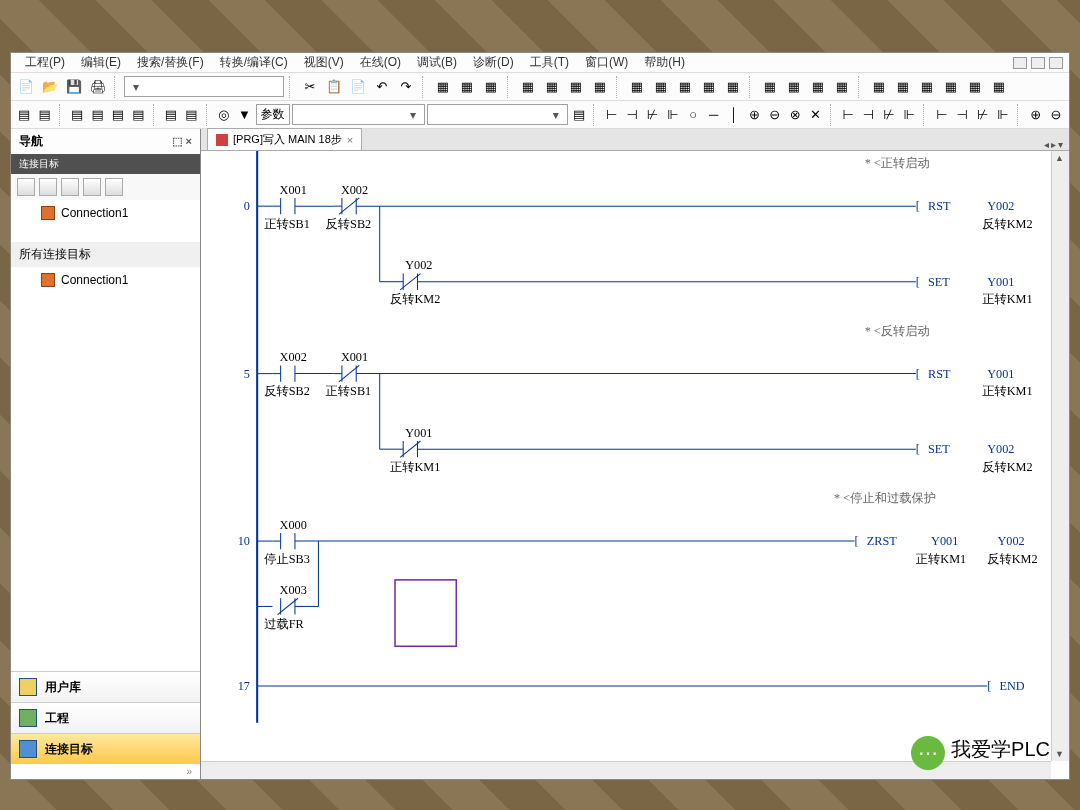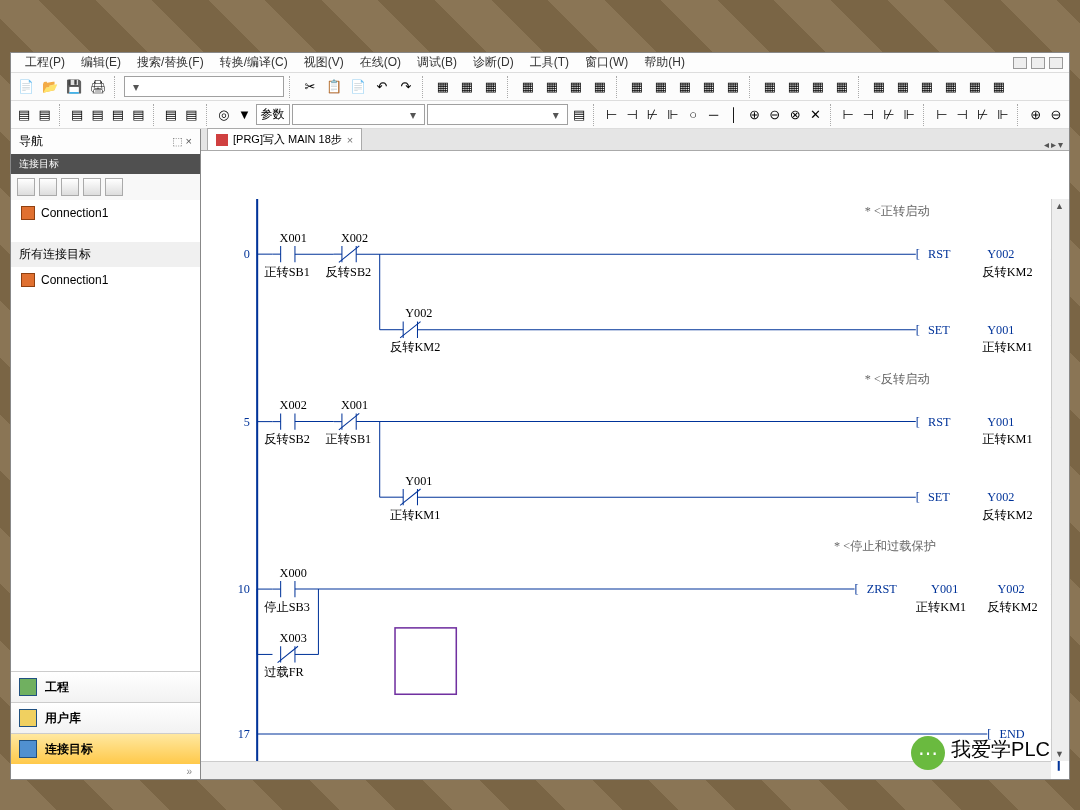--- a/index.html
+++ b/index.html
@@ -11,36 +11,36 @@
   .menubar .sp{margin-left:auto;display:flex;gap:4px;}
   .menubar .sp div{width:14px;height:12px;background:#eee;border:1px solid #999;}
   .toolbar{display:flex;align-items:center;height:28px;background:#fcfcfc;padding:0 4px;gap:2px;border-bottom:1px solid #ddd;}
   .tbtn{width:22px;height:22px;border:1px solid transparent;display:flex;align-items:center;justify-content:center;font-size:13px;}
   .tsep{width:5px;height:22px;border-left:1px dotted #aaa;margin:0 3px;}
   .tcombo{height:21px;border:1px solid #a0a0a0;background:#fff;font-size:12px;padding:0 4px;display:flex;align-items:center;}
   .tcombo.wide{width:160px;} .tcombo.xwide{width:170px;}
   .tdd{width:14px;text-align:center;color:#555;}
   .main{flex:1;display:flex;min-height:0;}
   .sidepanel{width:190px;background:#fff;border-right:1px solid #888;display:flex;flex-direction:column;}
-  .navhead{padding:4px 8px;background:#fdfdfd;font-size:12px;display:flex;align-items:center;justify-content:space-between;}
+  .navhead{padding:4px 8px;background:#fdfdfd;font-size:12px;display:flex;align-items:center;justify-content:space-between;font-weight:bold;}
   .navhead .cls{font-size:11px;color:#555;}
   .darkbar{background:#505050;color:#fff;font-size:10px;padding:3px 8px;}
   .toolrow{display:flex;gap:4px;padding:4px 6px;background:#f8f8f8;}
   .toolrow .tb{width:18px;height:18px;background:linear-gradient(#fff,#ddd);border:1px solid #aaa;}
   .grphead{background:#f0f0f0;padding:4px 8px;font-size:12px;}
   .grptree{padding:6px 10px;font-size:12px;height:42px;}
-  .grptree div{display:flex;align-items:center;gap:6px;}
+  .grptree div{display:flex;align-items:center;gap:6px;margin-left:20px;}
   .ticon{width:14px;height:14px;background:#e07030;border:1px solid #904010;}
   .navbtm{margin-top:auto;}
   .navtab{padding:6px 8px;display:flex;align-items:center;gap:8px;border-top:1px solid #ccc;background:linear-gradient(#fff,#f2f2f2);}
   .navtab.active{background:linear-gradient(#ffe8a0,#ffc94a);}
   .navtab .ic{width:18px;height:18px;background:#5090d0;border:1px solid #205080;}
   .navtab.g .ic{background:#70b060;} .navtab.y .ic{background:#f0d060;}
   .dots{text-align:right;padding:2px 8px;color:#888;font-size:10px;}
-  .editor{flex:1;display:flex;flex-direction:column;background:#fff;gap:48px;}
+  .editor{flex:1;display:flex;flex-direction:column;background:#fff;}
   .tabbar{height:22px;background:#e5e5e5;display:flex;align-items:flex-end;padding:0 6px;border-bottom:1px solid #aaa;position:relative;}
   .etab{background:#fff;border:1px solid #aaa;border-bottom:none;padding:3px 8px;font-size:11px;display:flex;align-items:center;gap:5px;max-width:200px;}
   .etab .ic{width:12px;height:12px;background:#d04040;}
   .etab .c{color:#777;cursor:pointer;}
   .tabnav{margin-left:auto;display:flex;gap:2px;font-size:10px;color:#555;}
   .ladder{flex:1;position:relative;overflow:hidden;background:#fff;}
   .scroll{position:absolute;right:0;top:0;bottom:18px;width:18px;background:#eee;border-left:1px solid #ccc;}
   .scroll::before{content:"▲";position:absolute;top:2px;left:3px;font-size:9px;color:#555;}
   .scroll::after{content:"▼";position:absolute;bottom:2px;left:3px;font-size:9px;color:#555;}
   .hscroll{position:absolute;left:0;right:18px;bottom:0;height:18px;background:#eee;border-top:1px solid #ccc;}
@@ -203,27 +203,27 @@
         </div>
       <div class="grphead">所有连接目标</div>
       <div class="grptree">
           <div>
             <span class="ticon"></span>
             <span>Connection1</span>
           </div>
         </div>
 
       <div class="navbtm">
+        <div class="navtab y">
+            <div class="ic"></div>
+            <b>用户库</b>
+          </div>
         <div class="navtab g">
             <div class="ic"></div>
             <b>工程</b>
-          </div>
-        <div class="navtab y">
-            <div class="ic"></div>
-            <b>用户库</b>
           </div>
         <div class="navtab active">
             <div class="ic"></div>
             <b>连接目标</b>
           </div>
         <div class="dots">»</div>
       </div>
     </div>
 
     <div class="editor">

